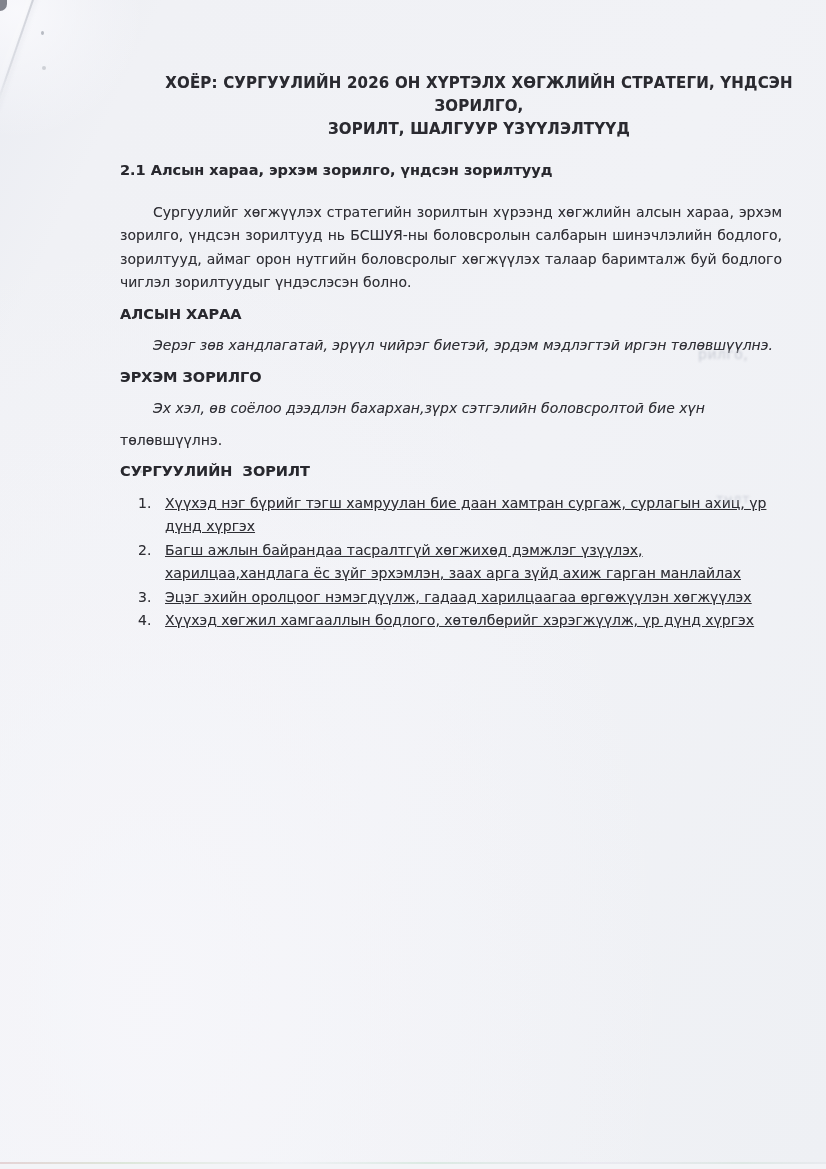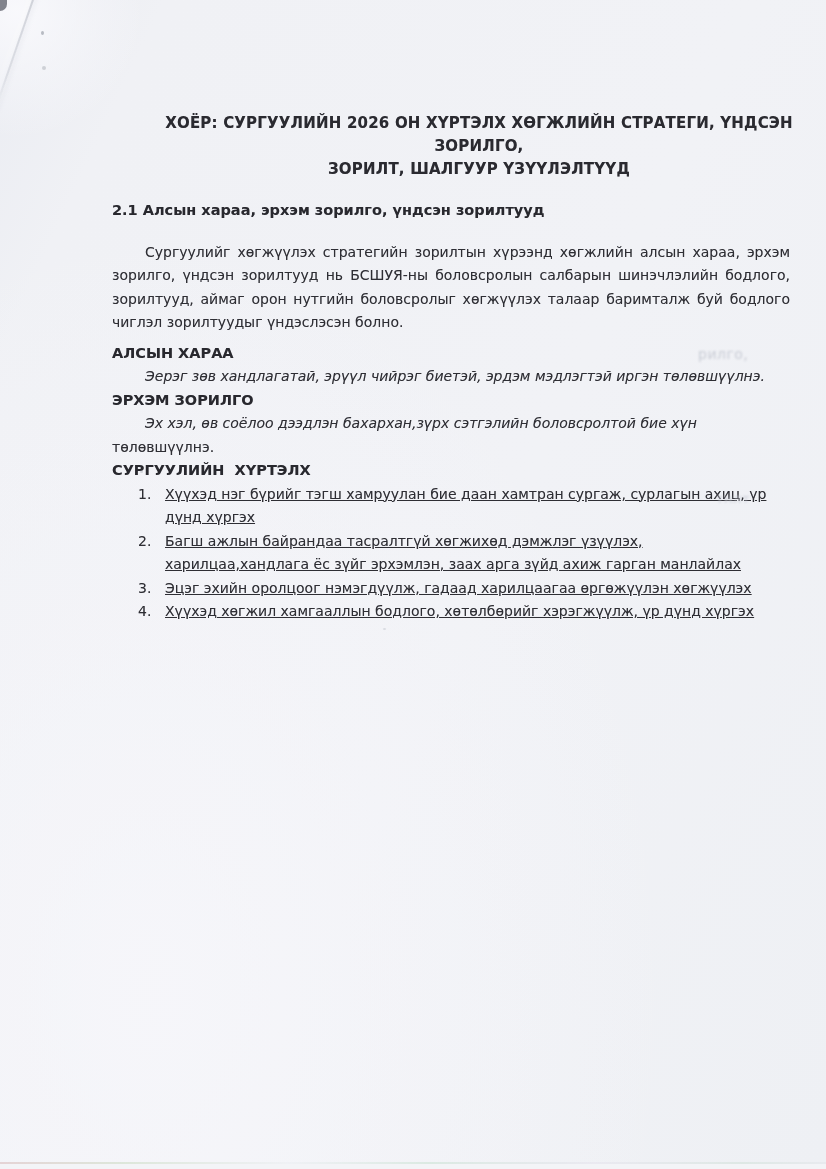--- a/index.html
+++ b/index.html
@@ -3,21 +3,21 @@
 <meta charset="utf-8">
 <style>
   html, body { margin:0; padding:0; }
   body {
     width:826px; height:1169px; overflow:hidden; position:relative;
     font-family:"DejaVu Sans","Liberation Sans",sans-serif;
     background:#eef0f4;
   }
   .page {
     position:absolute; inset:0; box-sizing:border-box;
-    padding-top:112px;
+    padding-top:72px;
     color:#2e2e34;
     background:
       radial-gradient(circle at 2% 1%, rgba(250,250,253,0.9) 0%, rgba(250,250,253,0) 9%),
       radial-gradient(ellipse at 18% 85%, rgba(247,247,251,0.8) 0%, rgba(247,247,251,0) 55%),
       linear-gradient(115deg, #eaecf2 0%, #f0f1f5 12%, #f1f2f6 55%, #eef0f4 100%);
   }
   
   .crease {
     position:absolute; top:-6px; left:34px; width:2px; height:122px;
     background:linear-gradient(180deg, rgba(140,146,160,0.38), rgba(160,166,178,0.28) 70%, rgba(160,166,178,0));
@@ -54,21 +54,21 @@
   .title {
     margin:0 8px 0 140px; text-align:center;
     font-size:15px; font-weight:700; line-height:23px; letter-spacing:0.2px;
     color:#2a2a30; text-shadow:0 0 0.6px rgba(40,40,48,0.35);
   }
   .content {
     margin:18px 36px 0 112px;
     font-size:14px; line-height:23.5px;
     text-shadow:0 0 0.6px rgba(40,40,48,0.3);
   }
-  .content p, .content div.h2, .content div.h3 { margin:0; }
+  .content p, .content div.h2, .content div.h3 { margin:8px; }
   .h2 { font-weight:700; font-size:14.5px; margin-bottom:18px !important; color:#28282e; }
   .h3 { font-weight:700; font-size:14.5px; color:#28282e; }
   .prewrap { white-space:pre-wrap; }
   .para { text-align:justify; text-indent:33px; margin-bottom:7px !important; }
   .indent { text-indent:33px;font-style:italic; }
   .obj-item { display:flex; }
   .obj-num { flex:0 0 27px; margin-left:26px; }
   .obj-text { flex:1;text-decoration:underline; }
 </style>
 </head>
@@ -93,21 +93,21 @@
 
     <p class="para">Сургуулийг хөгжүүлэх стратегийн зорилтын хүрээнд хөгжлийн алсын хараа, эрхэм зорилго, үндсэн зорилтууд нь БСШУЯ-ны боловсролын салбарын шинэчлэлийн бодлого, зорилтууд, аймаг орон нутгийн боловсролыг хөгжүүлэх талаар баримталж буй бодлого чиглэл зорилтуудыг үндэслэсэн болно.</p>
 
     <div class="h3">АЛСЫН ХАРАА</div>
     <p class="indent">Эерэг зөв хандлагатай, эрүүл чийрэг биетэй, эрдэм мэдлэгтэй иргэн төлөвшүүлнэ.</p>
 
     <div class="h3">ЭРХЭМ ЗОРИЛГО</div>
     <p class="indent">Эх хэл, өв соёлоо дээдлэн бахархан,зүрх сэтгэлийн боловсролтой бие хүн</p>
     <p>төлөвшүүлнэ.</p>
 
-    <div class="h3 prewrap">СУРГУУЛИЙН  ХҮРТЭЛХ</div>
+    <div class="h3 prewrap">СУРГУУЛИЙН  ЗОРИЛТ</div>
 
     <div class="obj-item">
       <span class="obj-num">1.</span>
       <span class="obj-text">Хүүхэд нэг бүрийг тэгш хамруулан бие даан хамтран сургаж, сурлагын ахиц, үр дүнд хүргэх</span>
     </div>
     <div class="obj-item">
       <span class="obj-num">2.</span>
       <span class="obj-text">Багш ажлын байрандаа тасралтгүй хөгжихөд дэмжлэг үзүүлэх, харилцаа,хандлага ёс зүйг эрхэмлэн, заах арга зүйд ахиж гарган манлайлах</span>
     </div>
     <div class="obj-item">

